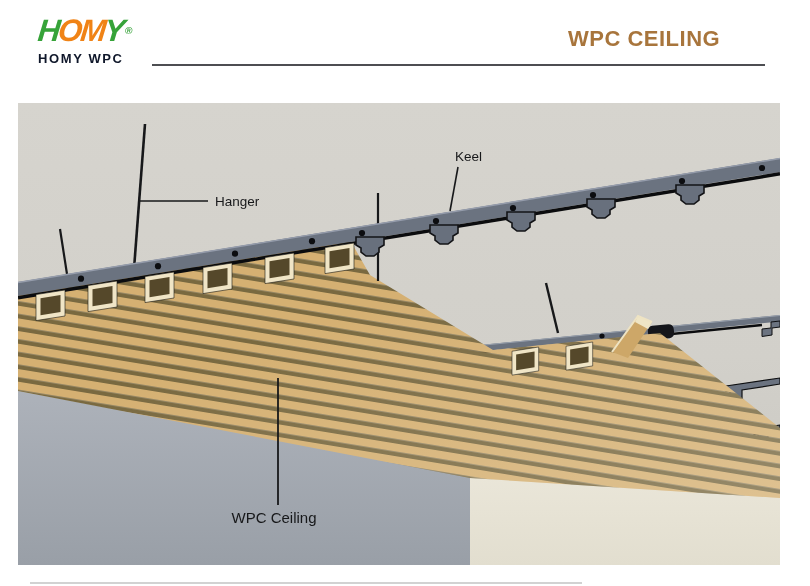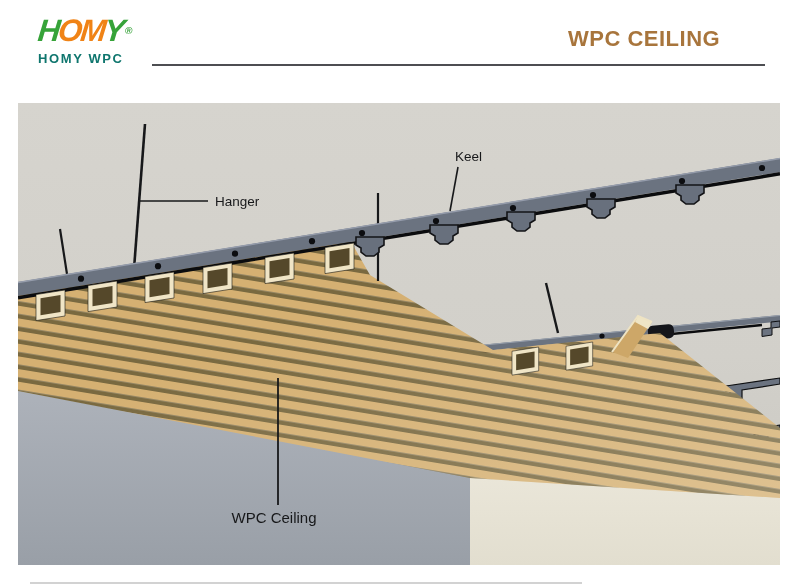--- a/index.html
+++ b/index.html
@@ -6,21 +6,21 @@
   body{width:810px;height:586px;position:relative;overflow:hidden;
        font-family:"Liberation Sans",sans-serif;}
   
   .logo{position:absolute;left:38px;top:14px;width:130px;}
   .logo-mark{font-style:italic;font-weight:bold;font-size:31px;line-height:34px;
              letter-spacing:-2px;white-space:nowrap;transform:skewX(-6deg);}
   .lg{color:#36A339;}
   .lo{color:#F08316;}
   .logo-reg{font-size:10px;color:#36A339;vertical-align:top;font-style:normal;
             letter-spacing:0;margin-left:2px;}
-  .logo-sub{font-weight:bold;font-size:13px;color:#0f766e;letter-spacing:1.6px;
+  .logo-sub{font-weight:bold;font-size:13px;color:#0f172a;letter-spacing:1.6px;
             margin-top:3px;white-space:nowrap;}
   .page-title{position:absolute;left:568px;top:26px;font-weight:bold;font-size:22px;
               color:#A8753C;letter-spacing:0.5px;white-space:nowrap;}
   .header-rule{position:absolute;left:152px;top:64px;width:613px;height:2px;
                background:#4d4e52;}
   
   .figure{position:absolute;left:18px;top:103px;width:762px;height:462px;}
   .figure svg{display:block;}
   
   .bottom-strip{position:absolute;left:30px;top:582px;width:552px;height:2px;

